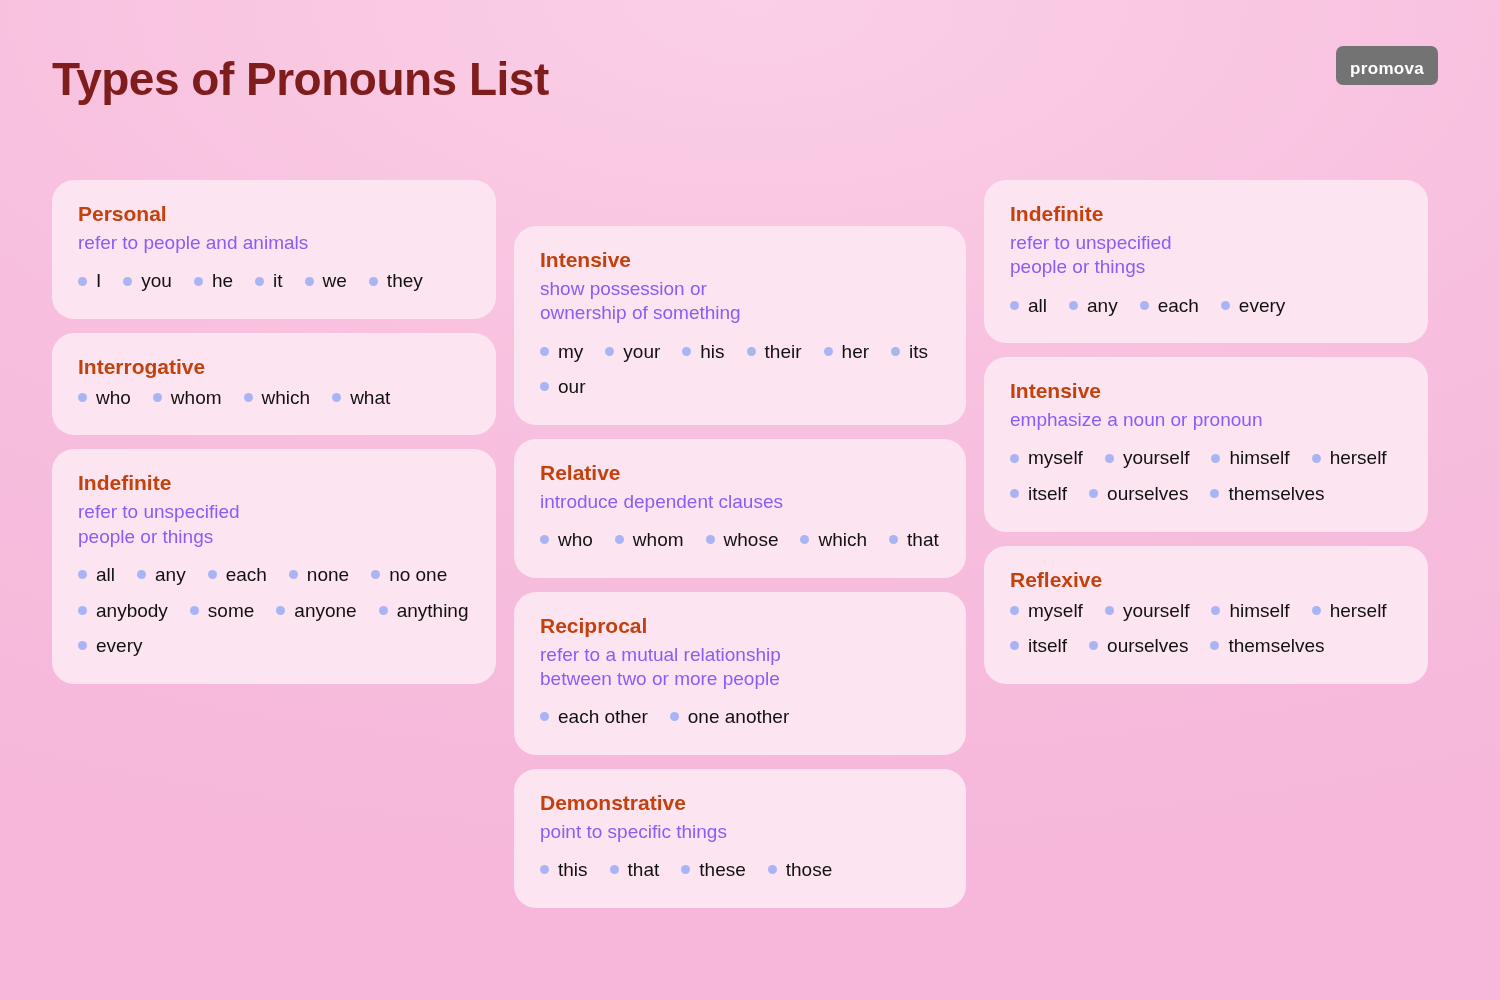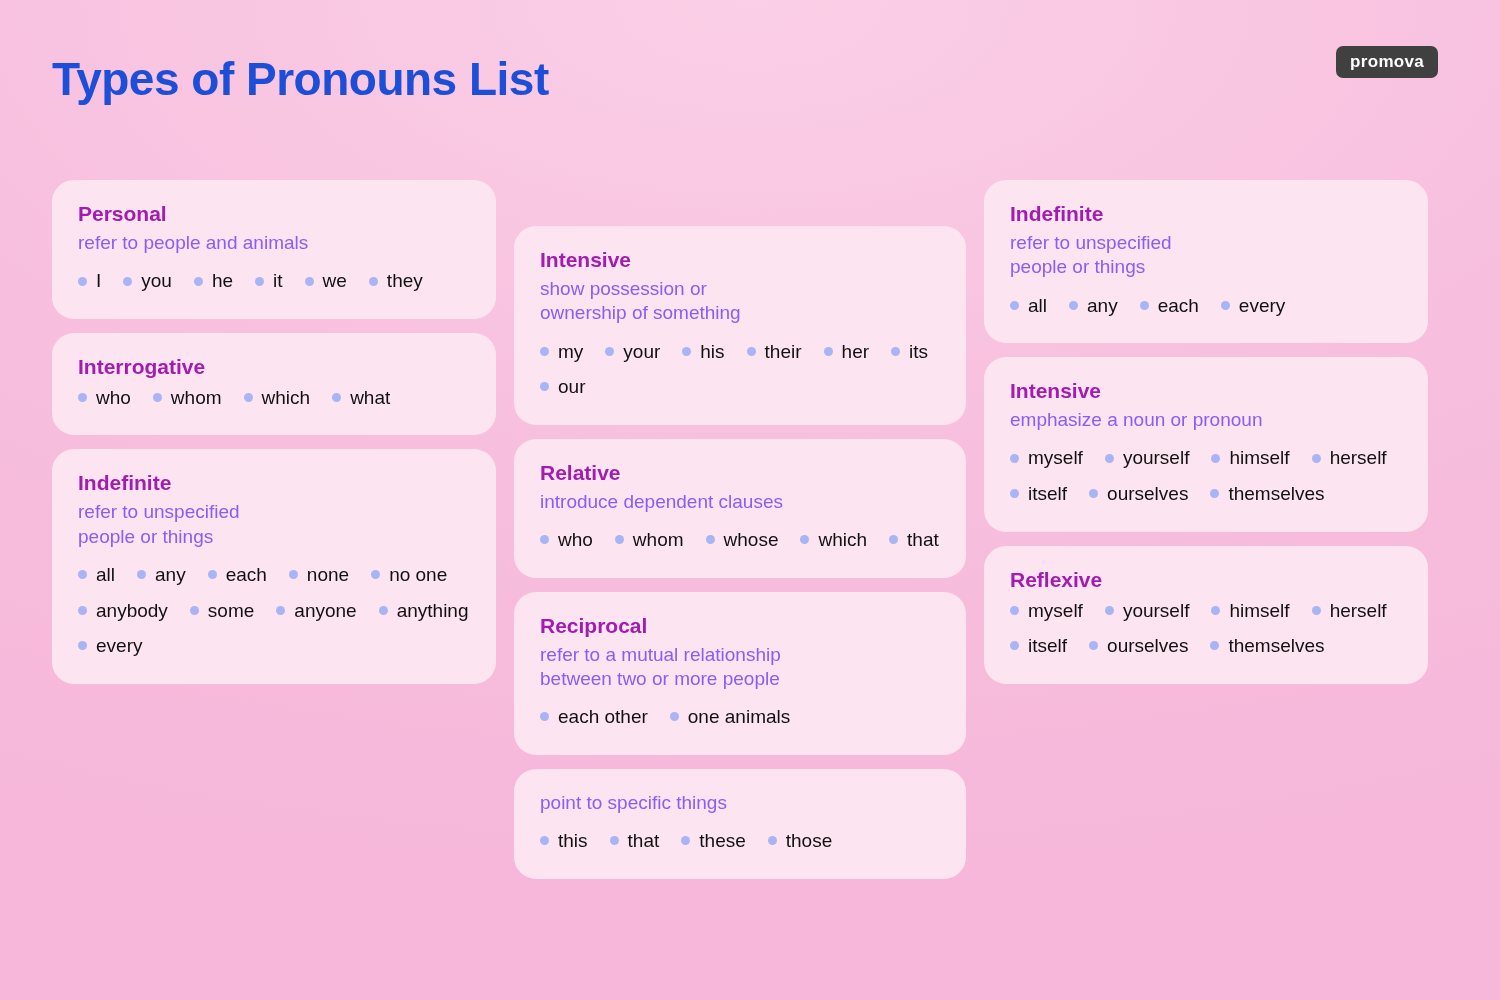--- a/index.html
+++ b/index.html
@@ -27,31 +27,31 @@
     z-index: 1;
     width: 1500px;
     height: 1000px;
   }
   .page-title {
     position: absolute;
     left: 52px;
     top: 52px;
     font-size: 46px;
     font-weight: bold;
-    color: #1d4ed8;
+    color: #7f1d1d;
     letter-spacing: -0.5px;
   }
   .brand {
     position: absolute;
     right: 62px;
     top: 46px;
-    background: #404040;
+    background: #737373;
     color: #ffffff;
     border-radius: 7px;
-    padding: 7px 14px 8px 14px;
+    padding: 14px 14px 8px 14px;
     font-size: 17px;
     font-weight: bold;
     letter-spacing: 0.3px;
     line-height: 1;
   }
 
   .columns {
     position: absolute;
     left: 52px;
     top: 180px;
@@ -71,21 +71,21 @@
 
   .card {
     background: #fde4f1;
     border-radius: 22px;
     padding: 22px 26px 24px 26px;
     box-sizing: border-box;
   }
   .card-title {
     font-size: 21px;
     font-weight: bold;
-    color: #a21caf;
+    color: #c2410c;
     margin-bottom: 5px;
   }
   .card-desc {
     font-size: 19px;
     color: #8b5cf6;
     line-height: 1.28;
     margin-bottom: 12px;
     white-space: pre-line;
   }
   .chips {
@@ -289,25 +289,26 @@
           <div class="card-title">Reciprocal</div>
           <div class="card-desc">refer to a mutual relationship
 between two or more people</div>
           <div class="chips">
             <div class="chip">
               <span class="dot"></span>
               <span>each other</span>
             </div>
             <div class="chip">
               <span class="dot"></span>
-              <span>one animals</span>
-            </div>
-          </div>
-        </div>
-        <div class="card">
+              <span>one another</span>
+            </div>
+          </div>
+        </div>
+        <div class="card">
+          <div class="card-title">Demonstrative</div>
           <div class="card-desc">point to specific things</div>
           <div class="chips">
             <div class="chip">
               <span class="dot"></span>
               <span>this</span>
             </div>
             <div class="chip">
               <span class="dot"></span>
               <span>that</span>
             </div>

